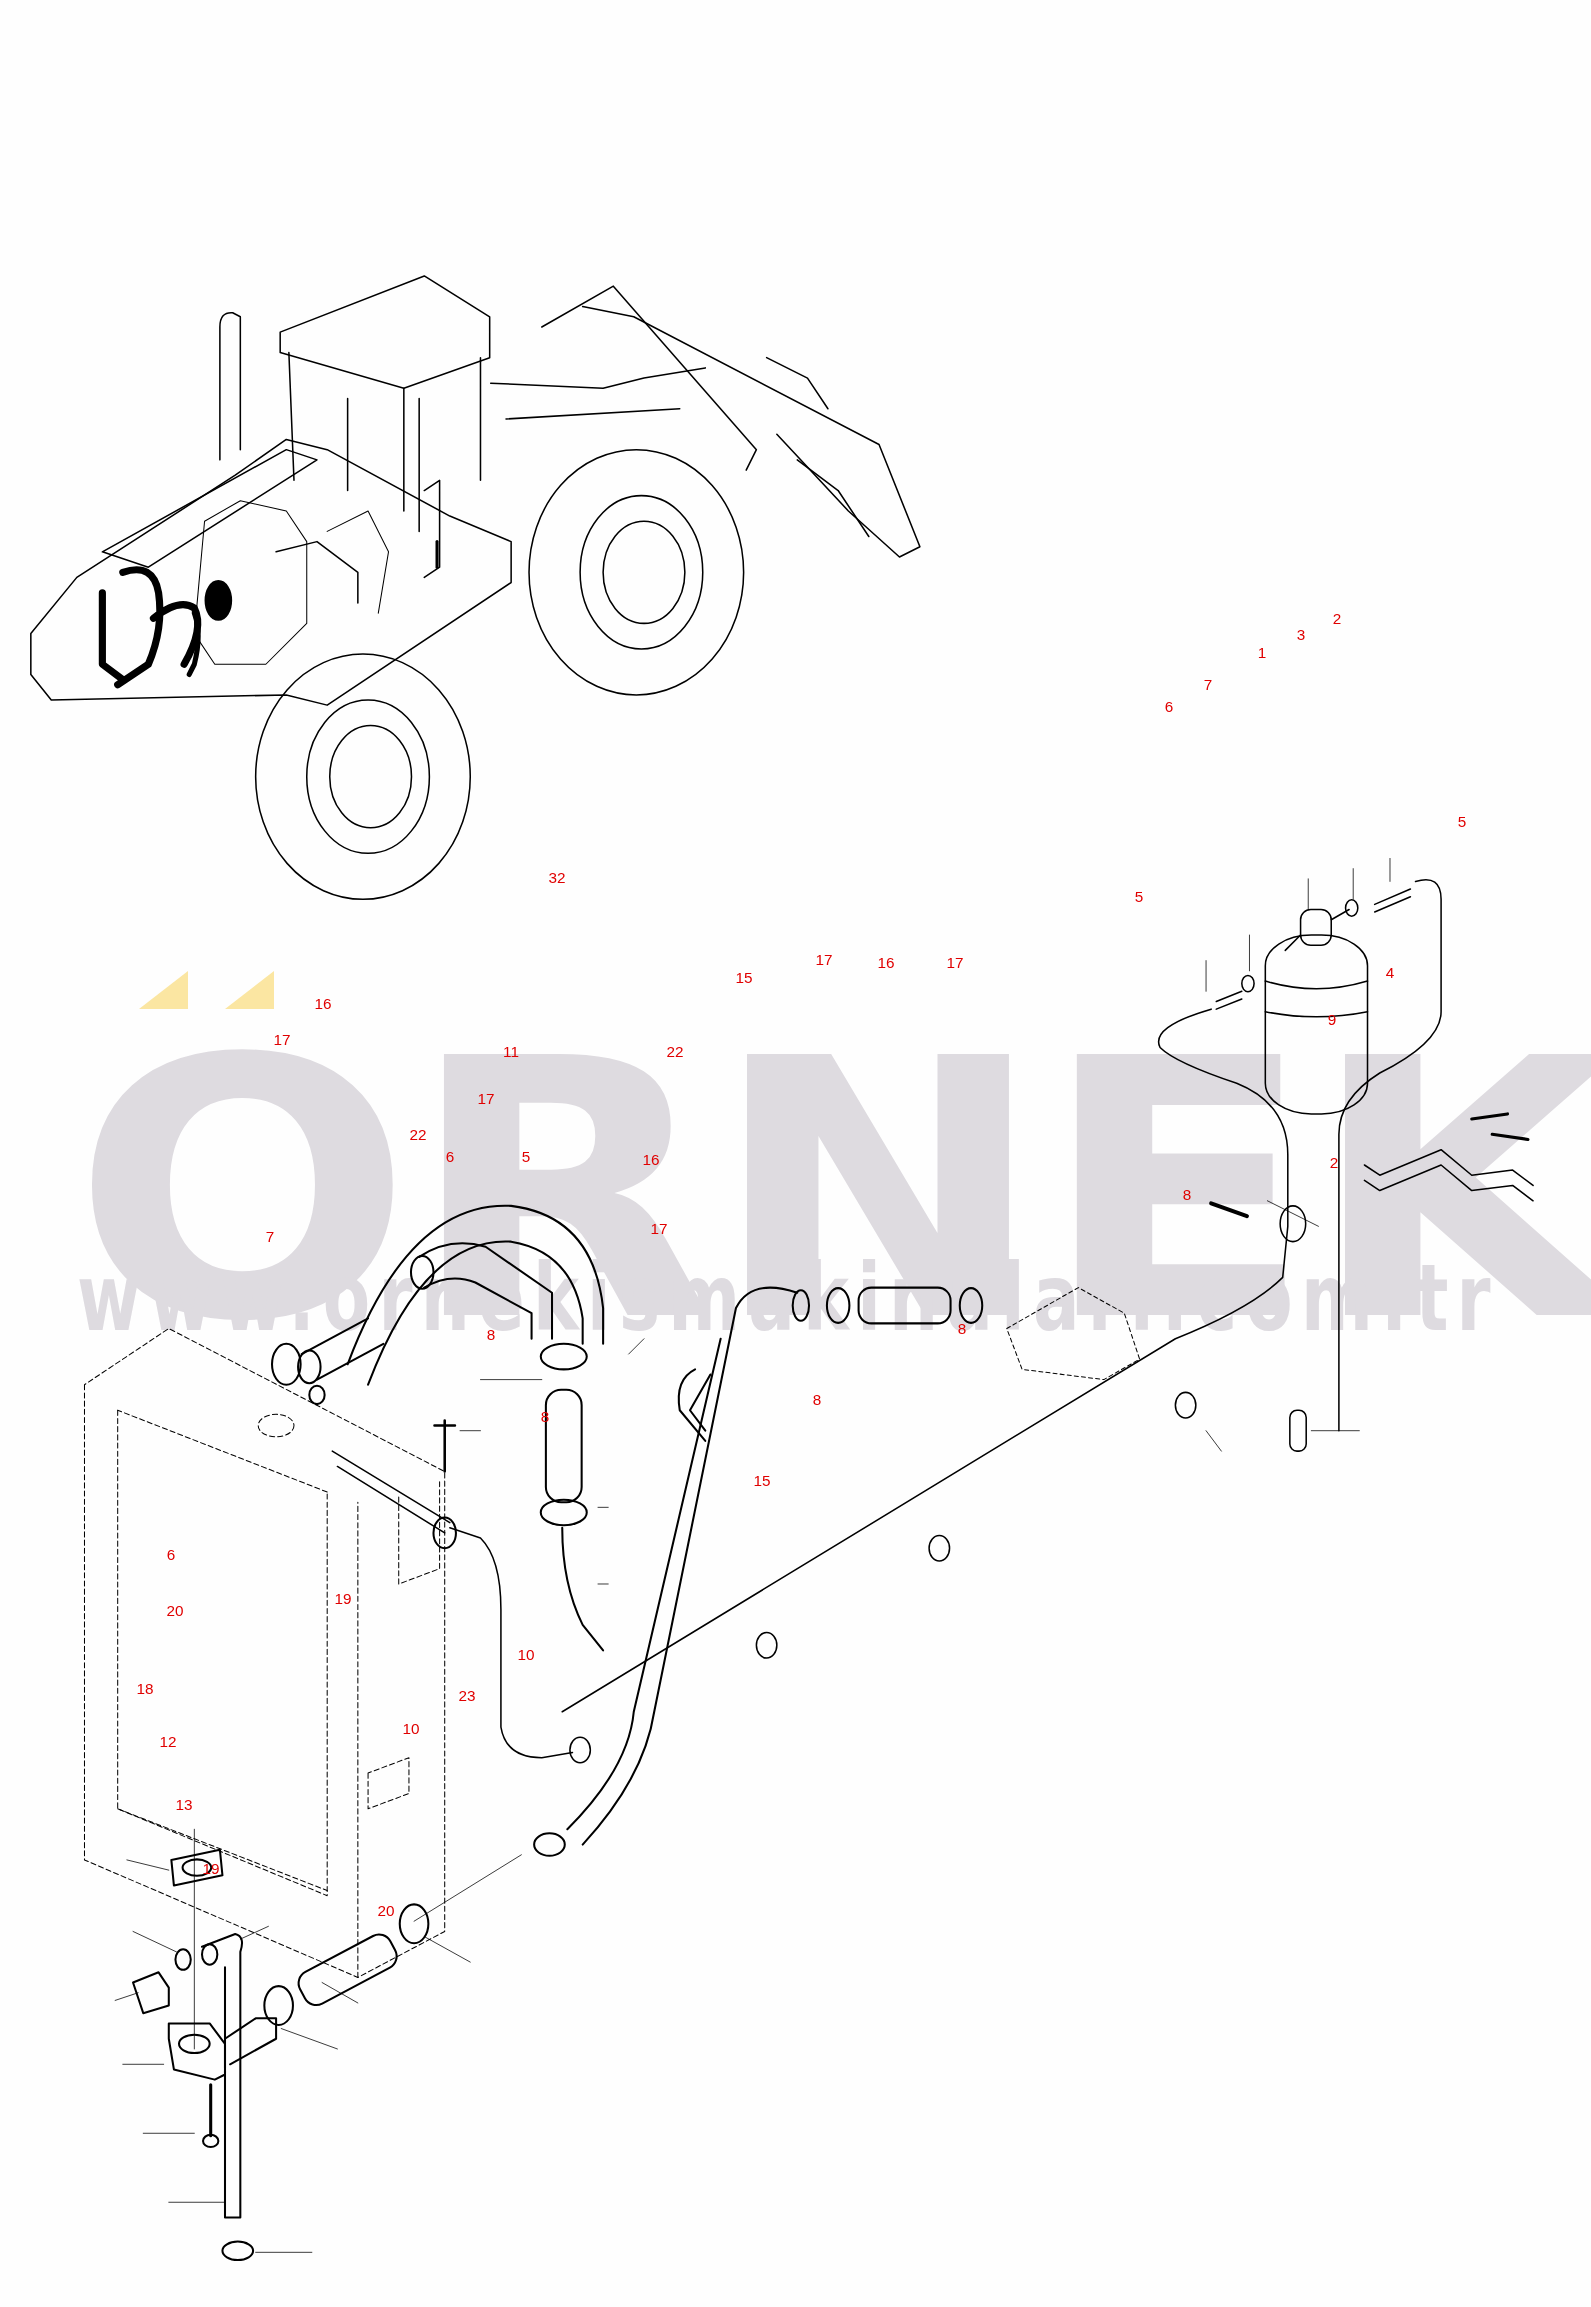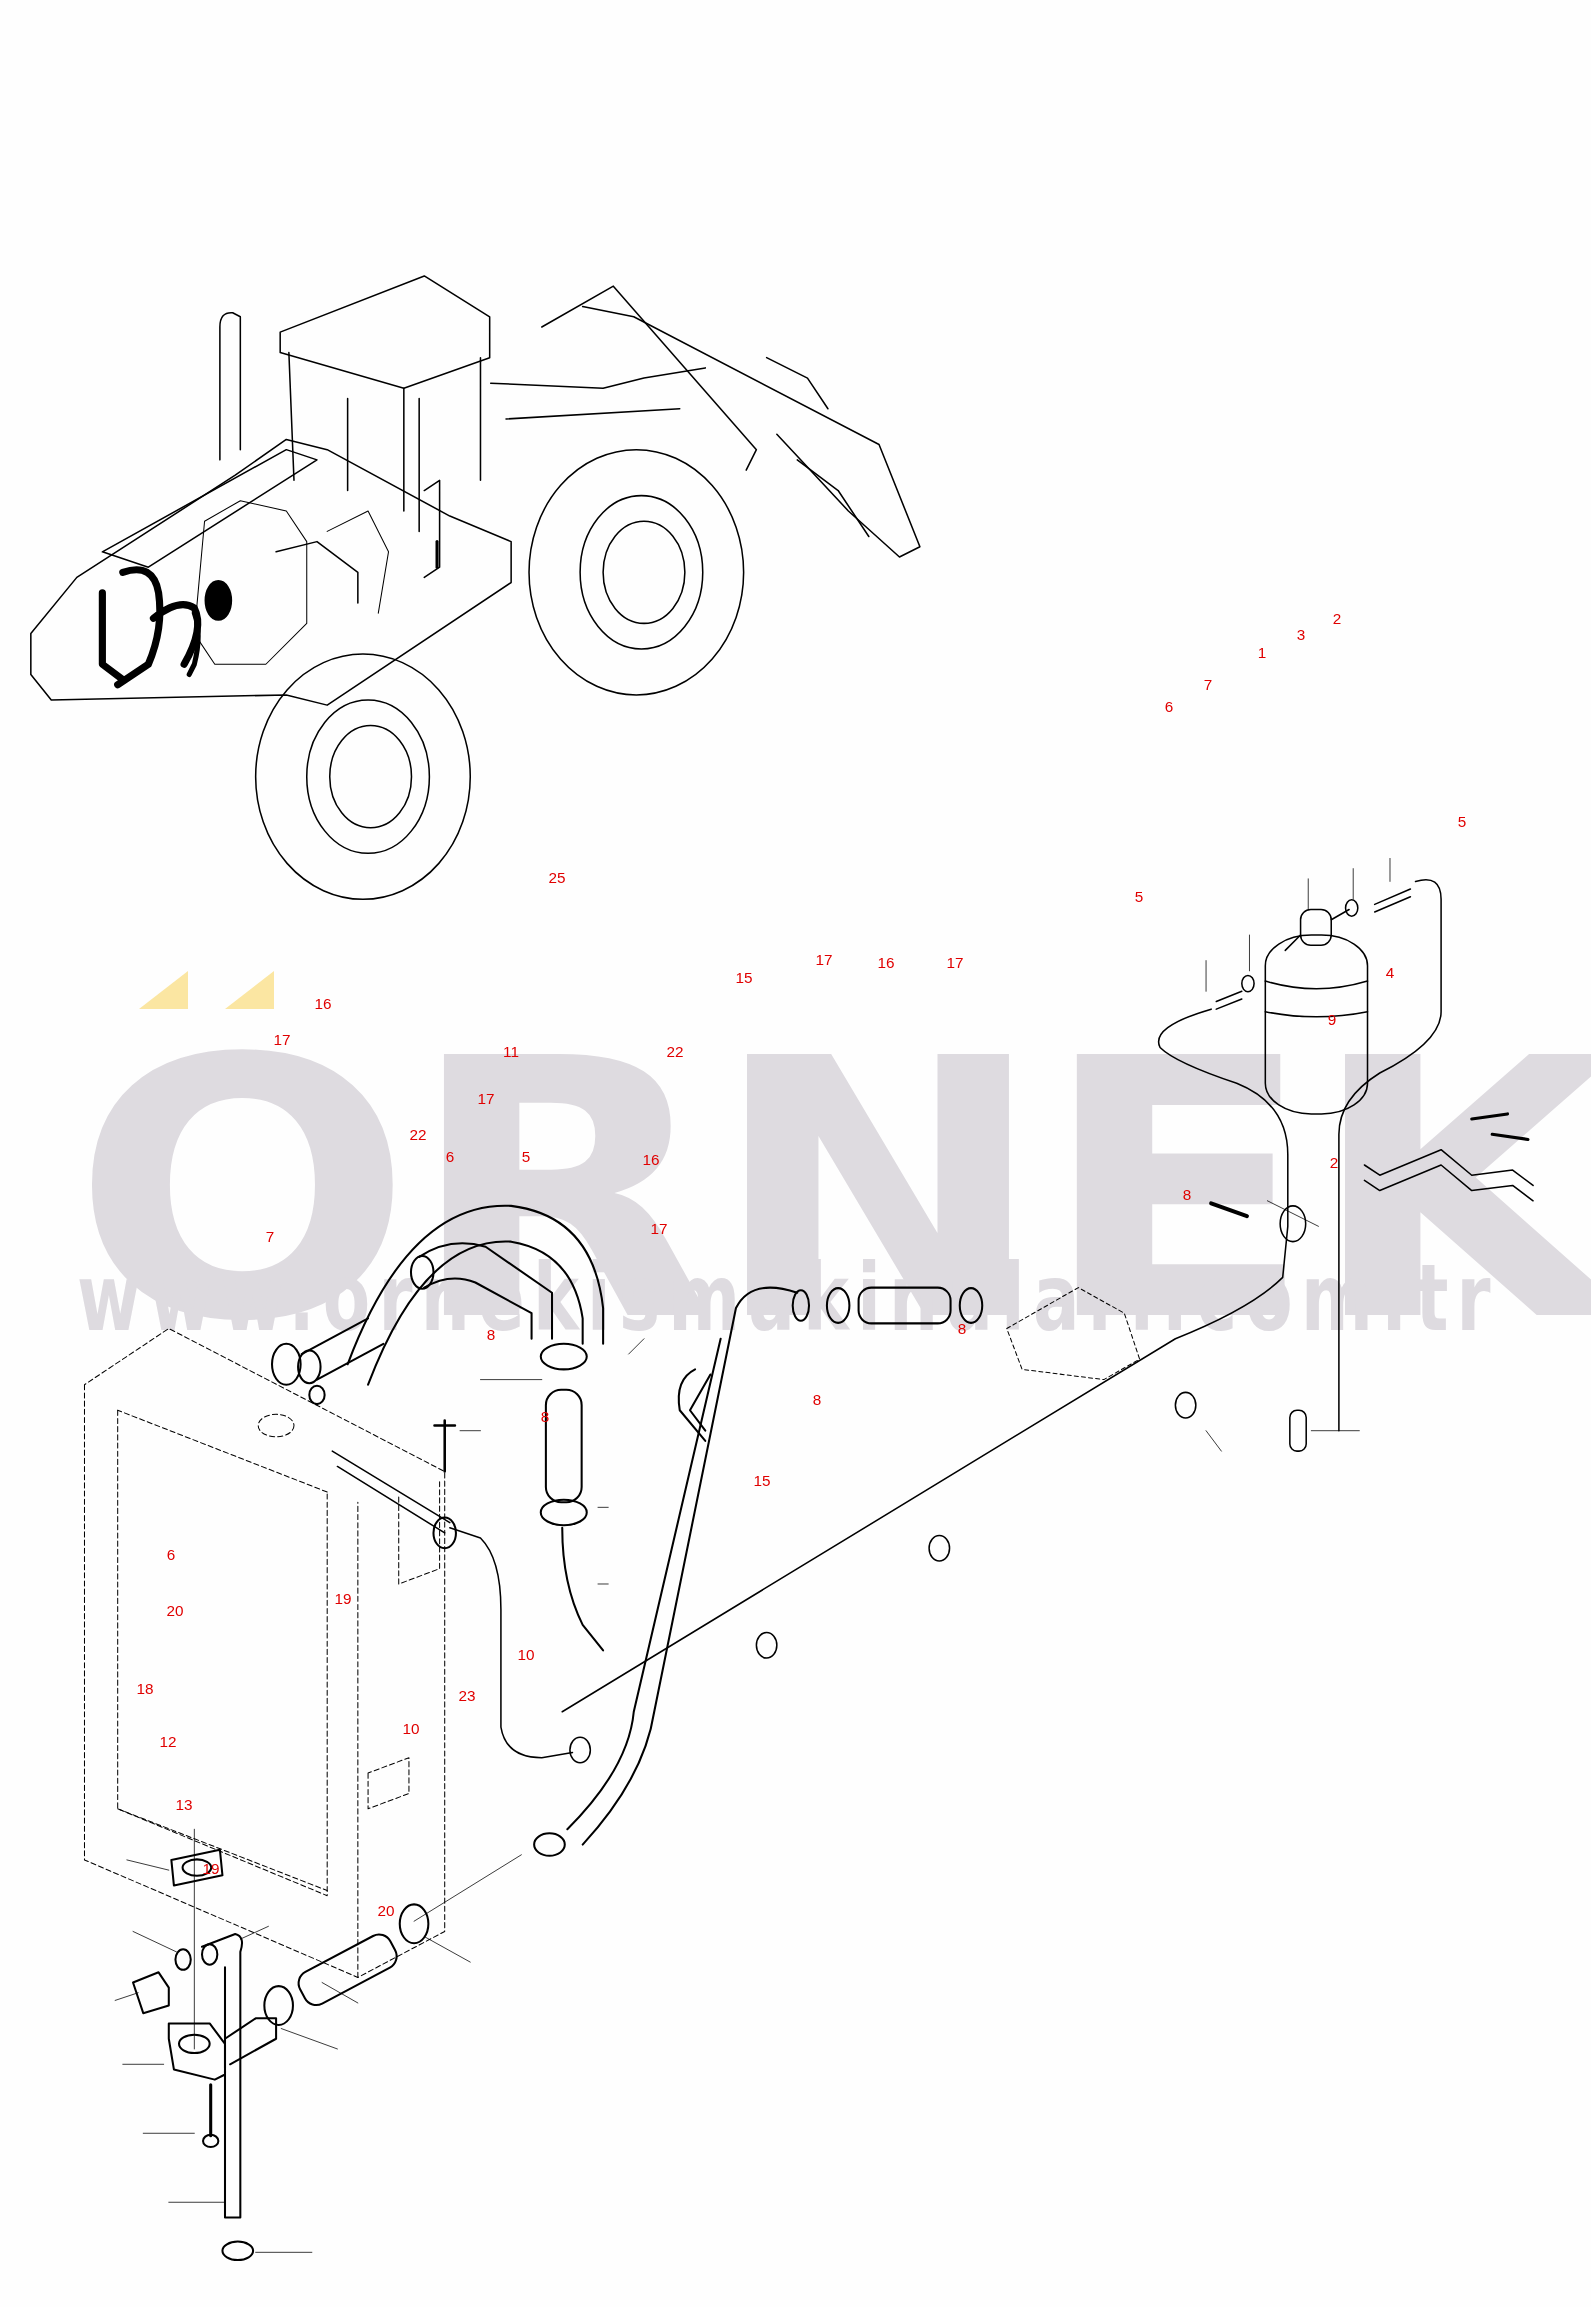--- a/index.html
+++ b/index.html
@@ -162,21 +162,21 @@
     </g>
   </svg>
 
   <div class="lbl" style="left:1337px;top:619px;">2</div>
   <div class="lbl" style="left:1301px;top:635px;">3</div>
   <div class="lbl" style="left:1262px;top:653px;">1</div>
   <div class="lbl" style="left:1208px;top:685px;">7</div>
   <div class="lbl" style="left:1169px;top:707px;">6</div>
   <div class="lbl" style="left:1462px;top:822px;">5</div>
   <div class="lbl" style="left:1139px;top:897px;">5</div>
-  <div class="lbl" style="left:557px;top:878px;">25</div>
+  <div class="lbl" style="left:557px;top:878px;">32</div>
   <div class="lbl" style="left:744px;top:978px;">15</div>
   <div class="lbl" style="left:824px;top:960px;">17</div>
   <div class="lbl" style="left:886px;top:963px;">16</div>
   <div class="lbl" style="left:955px;top:963px;">17</div>
   <div class="lbl" style="left:1390px;top:973px;">4</div>
   <div class="lbl" style="left:323px;top:1004px;">16</div>
   <div class="lbl" style="left:1332px;top:1020px;">9</div>
   <div class="lbl" style="left:282px;top:1040px;">17</div>
   <div class="lbl" style="left:511px;top:1052px;">11</div>
   <div class="lbl" style="left:675px;top:1052px;">22</div>

